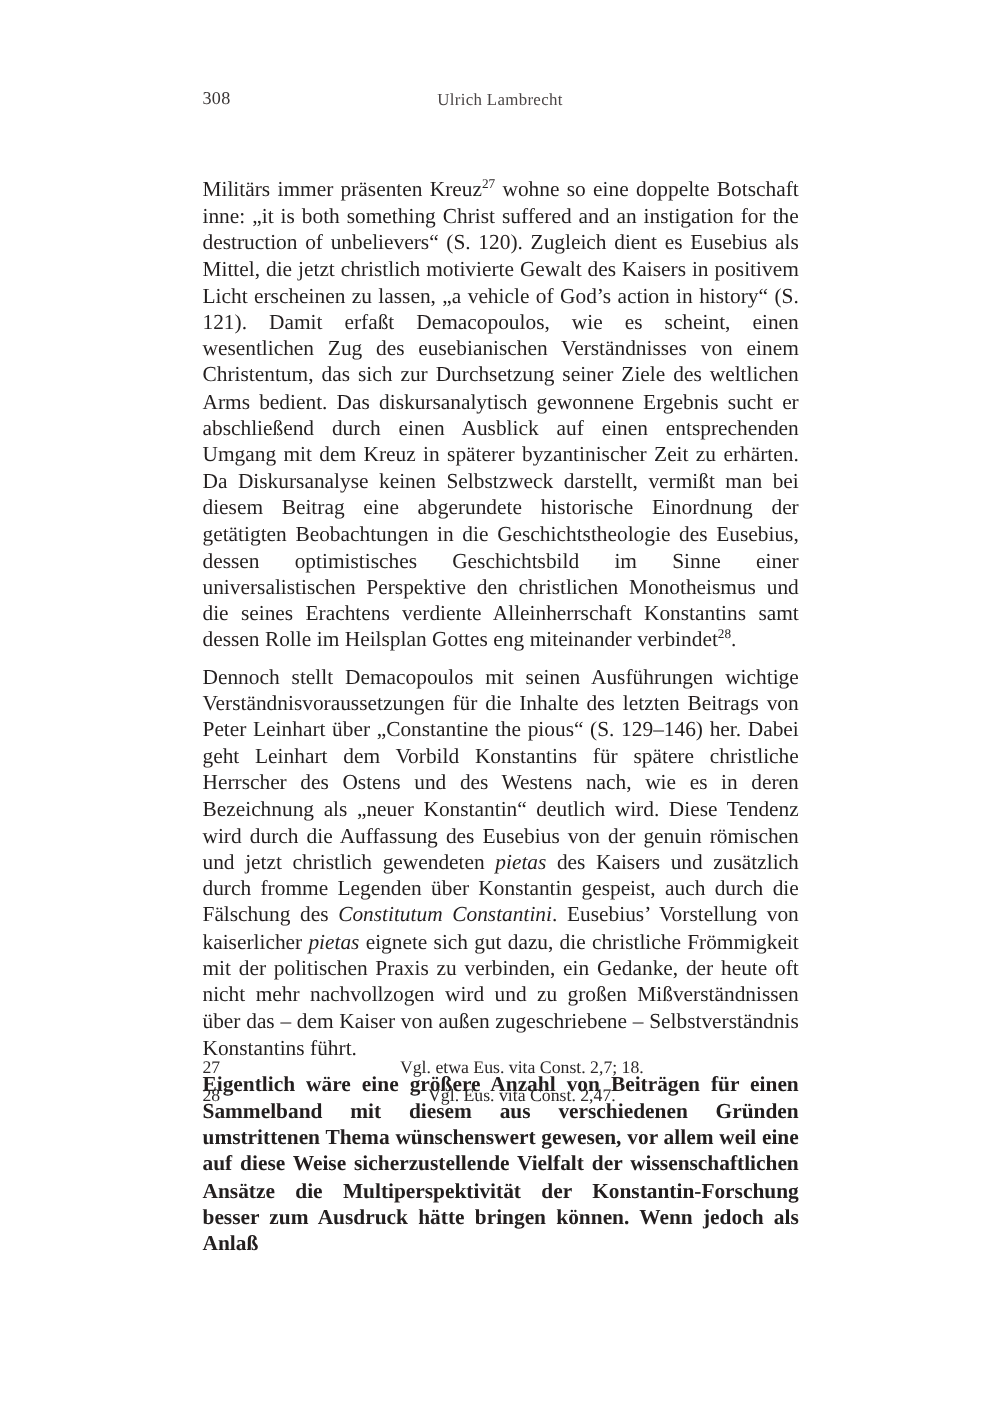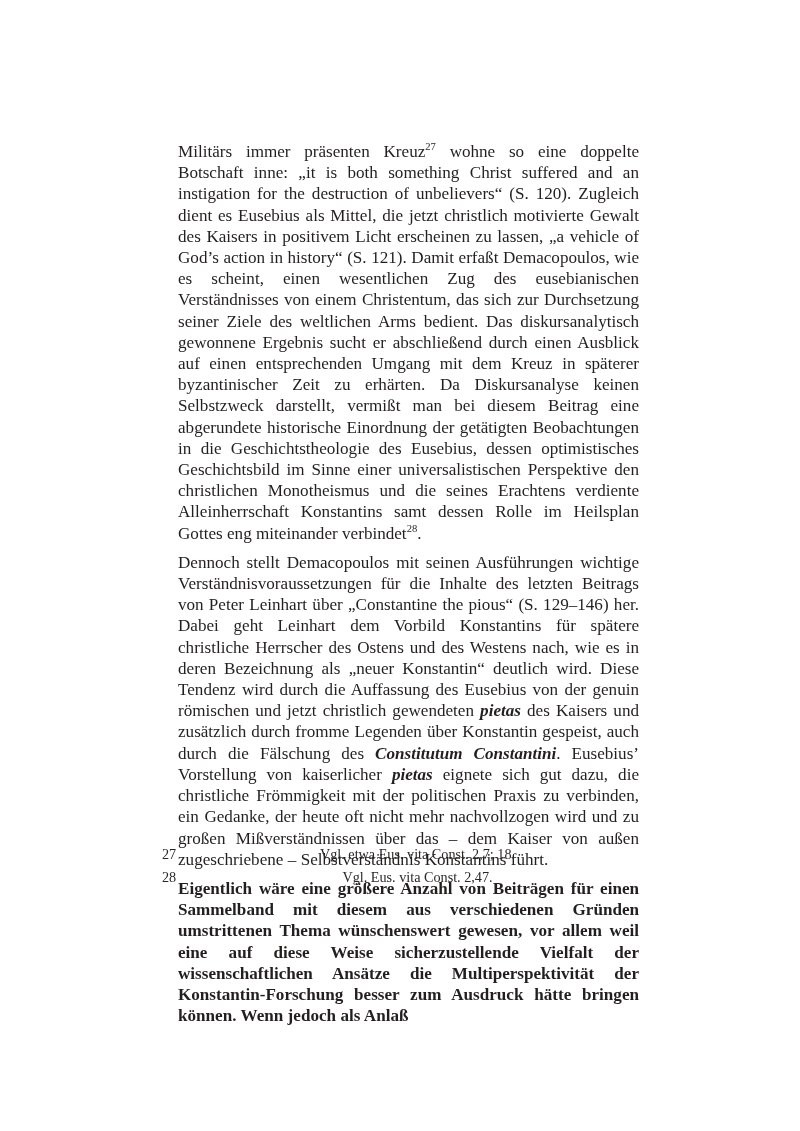--- a/index.html
+++ b/index.html
@@ -49,37 +49,36 @@
   }
 
   
   .textblock {
     position: absolute;
     left: 162px;
     top: 141px;
     width: 477px;
   }
   p.body-par {
-    margin: 0 0 8px 16px;
+    margin: 0 0 8px 0;
     font-size: 17.1px;
     line-height: 21.2px;
     text-align: justify;
     text-justify: inter-word;
     text-indent: 0;
     color: #231f1f;
     hyphens: manual;
     word-spacing: .1px;
   }
   p.body-par:last-child {
     margin-bottom: 0;
     font-weight: bold;
   }
   .it {
     font-style: italic;
-    font-weight: bold;
   }
   sup {
     font-size: 62%;
     vertical-align: super;
     line-height: 0;
   }
 
   
   .footnotes {
     position: absolute;
@@ -102,20 +101,24 @@
   .fn-text {
     flex: 1 1 auto;
     text-align: center;
   }
 </style>
 </head>
 <body>
 
 <div class="page">
 
+  <div class="running-head">
+    <span class="folio">308</span>
+    <span class="head-title">Ulrich Lambrecht</span>
+  </div>
 
   <div class="textblock">
 
     <p class="body-par"><span>Militärs immer präsenten Kreuz</span><sup>27</sup><span> wohne so eine doppelte Botschaft inne: „it is both something Christ suffered and an instigation for the destruction of unbelievers“ (S. 120). Zugleich dient es Eusebius als Mittel, die jetzt christlich motivierte Gewalt des Kaisers in positivem Licht erscheinen zu lassen, „a vehicle of God’s action in history“ (S. 121). Damit erfaßt Demacopoulos, wie es scheint, einen wesentlichen Zug des eusebianischen Verständnisses von einem Christentum, das sich zur Durchsetzung seiner Ziele des weltlichen Arms bedient. Das diskursanalytisch gewonnene Ergebnis sucht er abschließend durch einen Ausblick auf einen entsprechenden Umgang mit dem Kreuz in späterer byzantinischer Zeit zu erhärten. Da Diskursanalyse keinen Selbstzweck darstellt, vermißt man bei diesem Beitrag eine abgerundete historische Einordnung der getätigten Beobachtungen in die Geschichtstheologie des Eusebius, dessen optimistisches Geschichtsbild im Sinne einer universalistischen Perspektive den christlichen Monotheismus und die seines Erachtens verdiente Alleinherrschaft Konstantins samt dessen Rolle im Heilsplan Gottes eng miteinander verbindet</span><sup>28</sup><span>.</span></p>
 
     <p class="body-par"><span>Dennoch stellt Demacopoulos mit seinen Ausführungen wichtige Verständnisvoraussetzungen für die Inhalte des letzten Beitrags von Peter Leinhart über „Constantine the pious“ (S. 129–146) her. Dabei geht Leinhart dem Vorbild Konstantins für spätere christliche Herrscher des Ostens und des Westens nach, wie es in deren Bezeichnung als „neuer Konstantin“ deutlich wird. Diese Tendenz wird durch die Auffassung des Eusebius von der genuin römischen und jetzt christlich gewendeten </span><span class="it">pietas</span><span> des Kaisers und zusätzlich durch fromme Legenden über Konstantin gespeist, auch durch die Fälschung des </span><span class="it">Constitutum Constantini</span><span>. Eusebius’ Vorstellung von kaiserlicher </span><span class="it">pietas</span><span> eignete sich gut dazu, die christliche Frömmigkeit mit der politischen Praxis zu verbinden, ein Gedanke, der heute oft nicht mehr nachvollzogen wird und zu großen Mißverständnissen über das – dem Kaiser von außen zugeschriebene – Selbstverständnis Konstantins führt.</span></p>
 
     <p class="body-par">Eigentlich wäre eine größere Anzahl von Beiträgen für einen Sammelband mit diesem aus verschiedenen Gründen umstrittenen Thema wünschenswert gewesen, vor allem weil eine auf diese Weise sicherzustellende Vielfalt der wissenschaftlichen Ansätze die Multiperspektivität der Konstantin-Forschung besser zum Ausdruck hätte bringen können. Wenn jedoch als Anlaß</p>
 
   </div>

